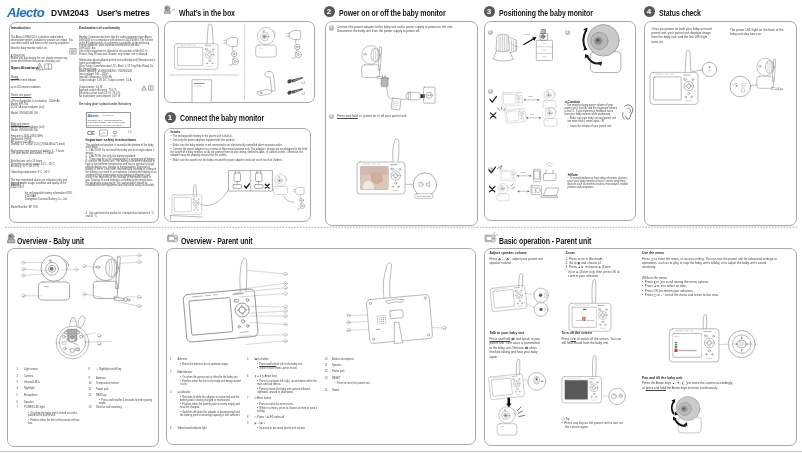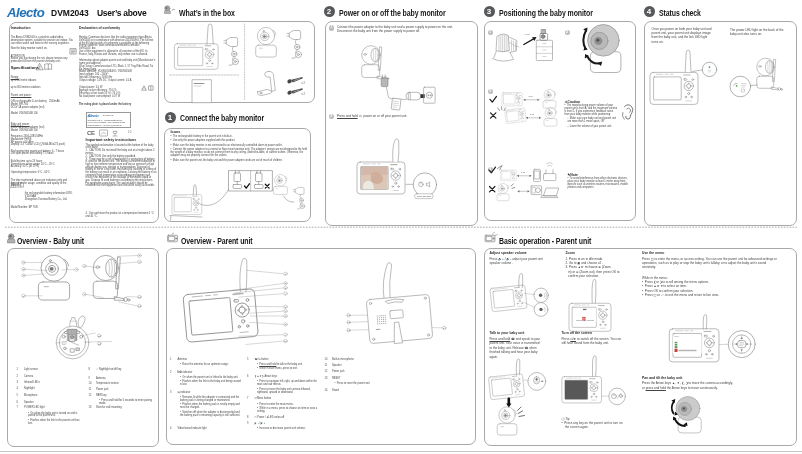--- a/index.html
+++ b/index.html
@@ -17,21 +17,21 @@
 .u { text-decoration:underline; }
 .t p { margin-bottom:1.6px; }
 svg.lay { position:absolute; left:0; top:0; pointer-events:none; }
 </style>
 </head>
 <body>
 <div id="page">
 
 <div style="position:absolute;left:7px;top:5px;font-weight:bold;font-style:italic;font-size:13.2px;letter-spacing:-0.5px;color:#2272b8;">Alecto</div>
 <div style="position:absolute;left:51px;top:7.5px;font-weight:bold;font-size:8.5px;color:#111;">DVM2043</div>
-<div style="position:absolute;left:97px;top:7.5px;font-weight:bold;font-size:8.5px;letter-spacing:-0.3px;color:#111;">User’s above</div>
+<div style="position:absolute;left:97px;top:7.5px;font-weight:bold;font-size:8.5px;letter-spacing:-0.3px;color:#111;">User’s metres</div>
 
 <div class="box" style="left:8.5px;top:22px;width:150.5px;height:201px;"></div>
 <div class="flow" style="left:10.7px;top:26.8px;width:65px;">
  <div class="hh">Introduction</div>
  <div style="margin-top:6.2px;">The Alecto DVM2043 is a wireless audio/video observation system, suitable for private use indoor. You can either watch and listen to the nursery anywhere.</div>
  <div style="margin-top:3px;">Now the baby monitor switch on.</div>
  <div style="margin-top:4.2px;">ATTENTION<br>Before you purchasing the set, please remove any protection foil from the parent unit baby unit.</div>
  <div style="font-size:4.2px;font-weight:bold;color:#222;margin-top:1.6px;">Specifications</div>
  <div style="margin-top:6.2px;"><span class="u">Range:</span><br>up to 50 metre indoors</div>
  <div style="margin-top:4.4px;">up to 300 metres outdoors</div>

